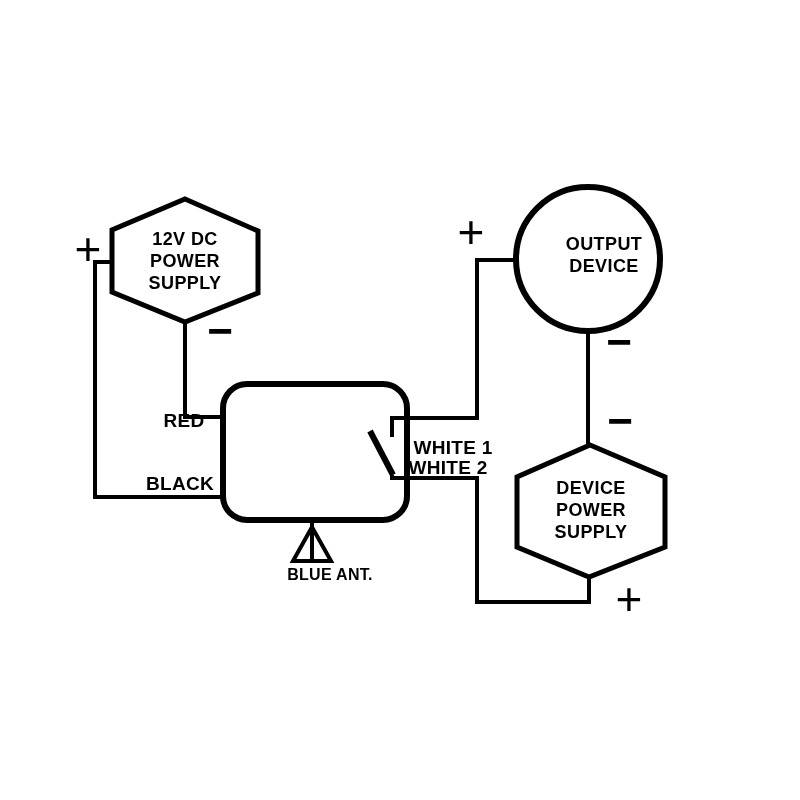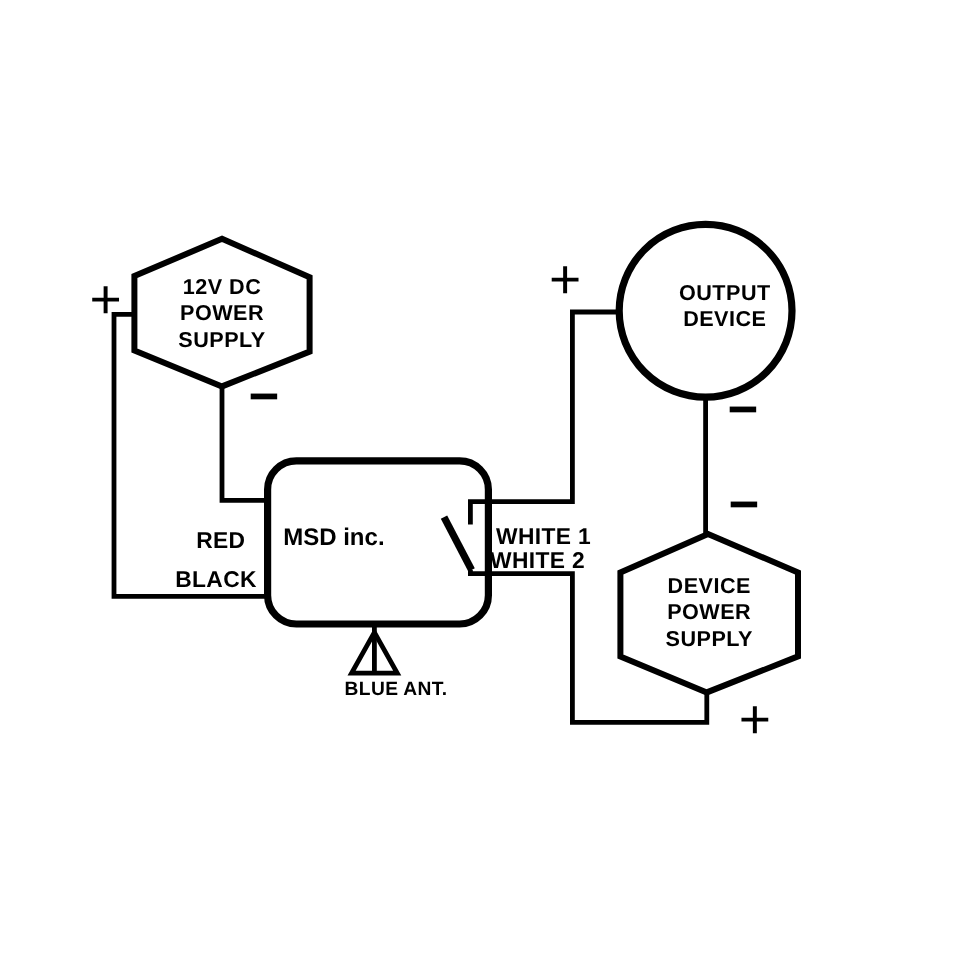--- a/index.html
+++ b/index.html
@@ -97,30 +97,29 @@
     <div>POWER</div>
     <div>SUPPLY</div>
   </div>
 
   <div class="block" style="left:604px; top:255px;">
     <div>OUTPUT</div>
     <div>DEVICE</div>
   </div>
 
   <div class="relay-text">
-    <div>MSD inc.</div>
   </div>
 
   <div class="block" style="left:591px; top:510px;">
     <div>DEVICE</div>
     <div>POWER</div>
     <div>SUPPLY</div>
   </div>
 
-  <div class="lbl" style="left:184px; top:452px;">RED</div>
+  <div class="lbl" style="left:184px; top:421px;">RED</div>
   <div class="lbl" style="left:180px; top:484px;">BLACK</div>
   <div class="lbl" style="left:453px; top:448px;">WHITE 1</div>
   <div class="lbl" style="left:448px; top:468px;">WHITE 2</div>
   <div class="lbl" style="left:330px; top:575px; font-size:16px;">BLUE ANT.</div>
 
   <div class="sign plus" style="left:88px; top:249px;">+</div>
   <div class="sign minus" style="left:220px; top:331px;">−</div>
   <div class="sign plus" style="left:471px; top:232px;">+</div>
   <div class="sign minus" style="left:619px; top:342px;">−</div>
   <div class="sign minus" style="left:620px; top:421px;">−</div>

